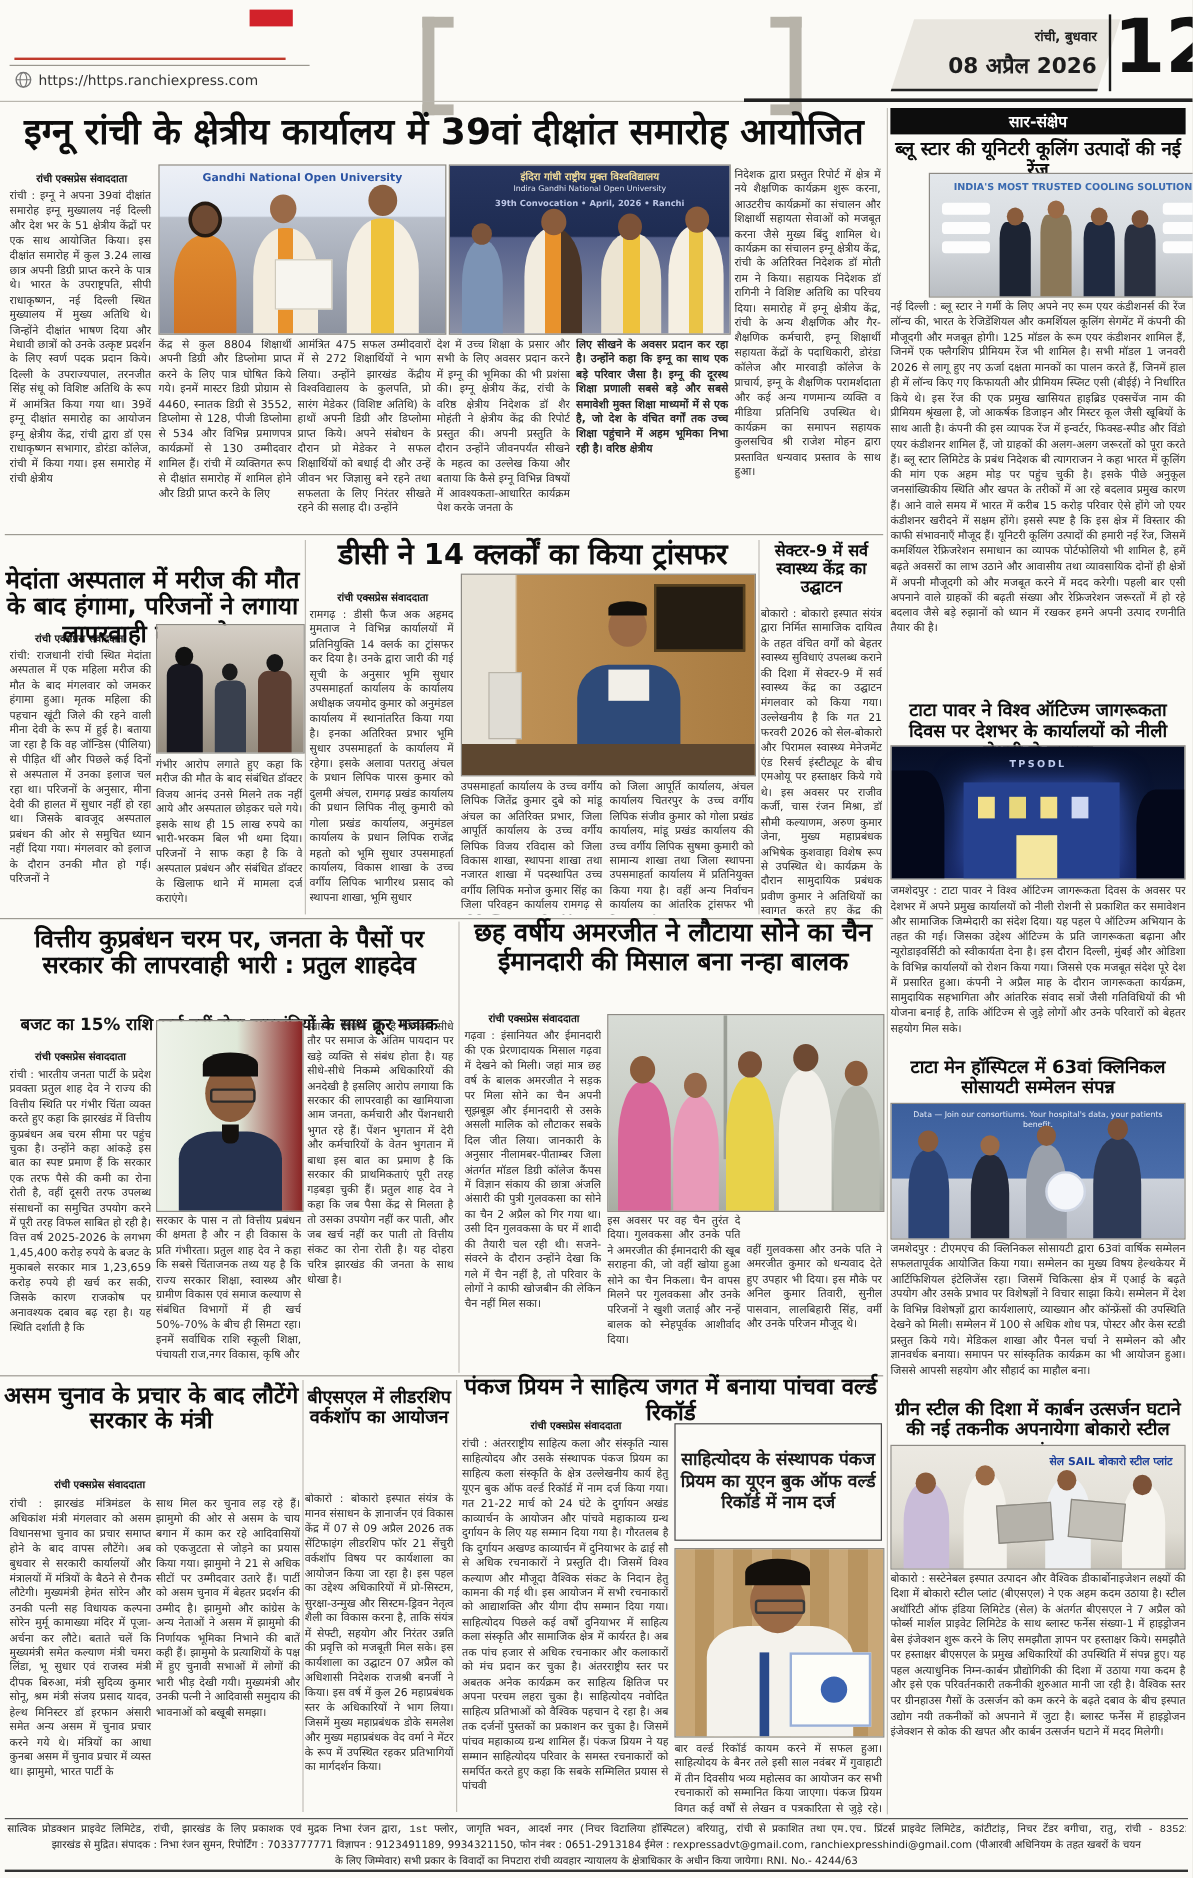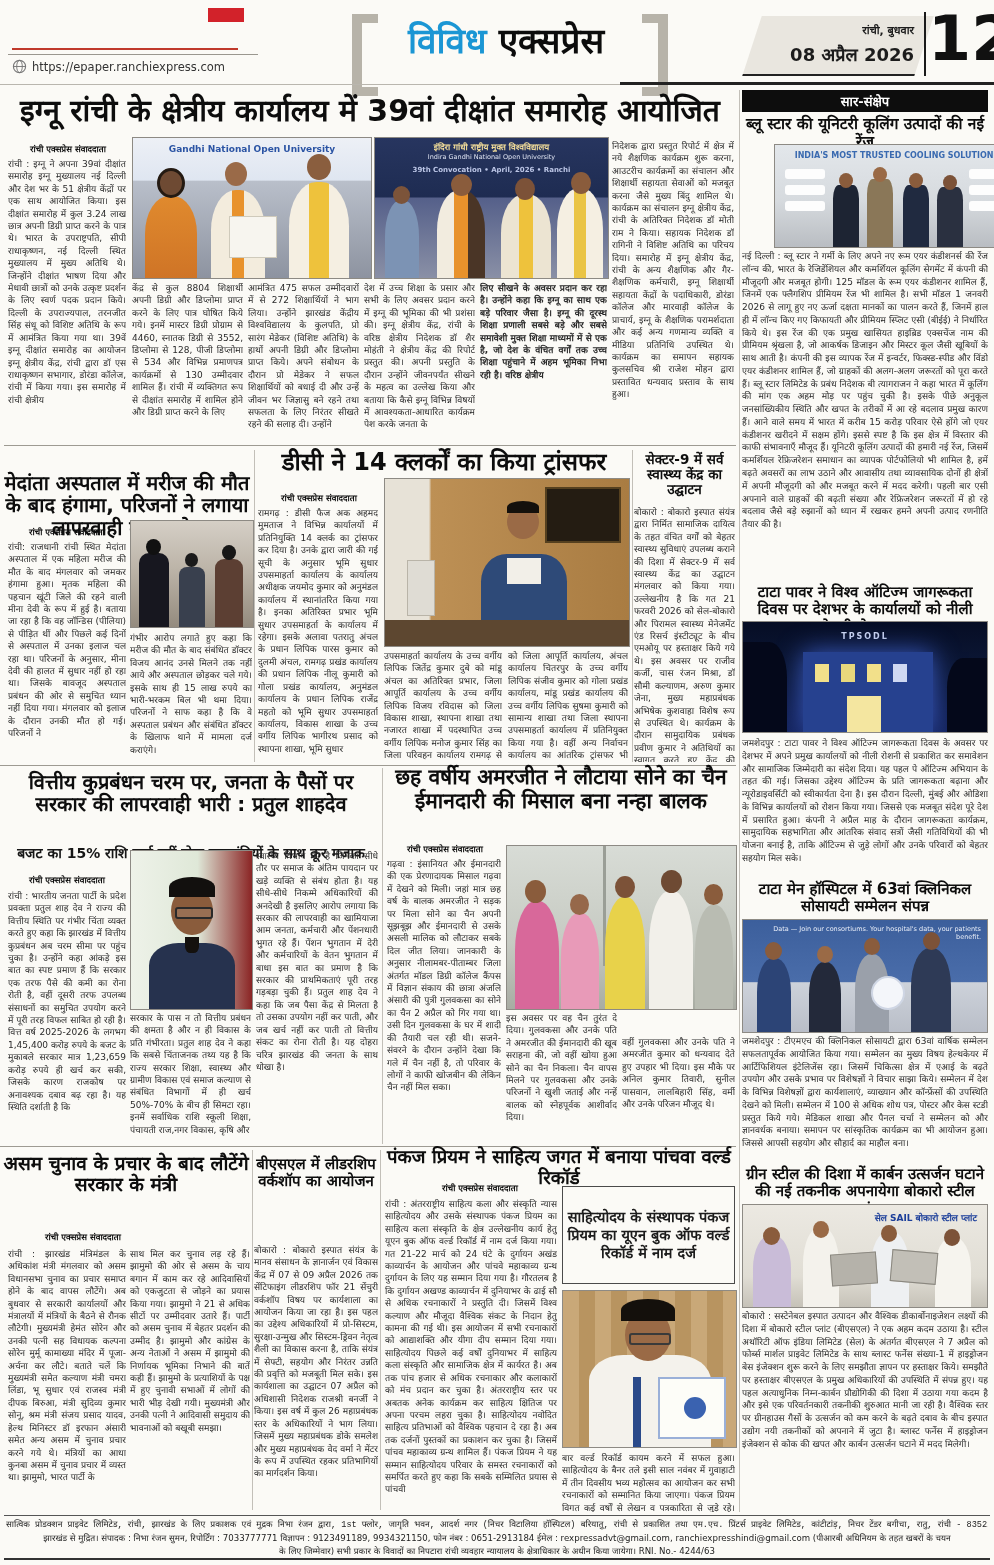--- a/index.html
+++ b/index.html
@@ -36,27 +36,23 @@
     <div class="abs" style="left:208px;top:8px;width:36px;height:14px;background:#d2222a;"></div>
     <div class="abs" style="left:12px;top:48px;width:226px;height:2px;background:#c0392b;"></div>
     <div class="abs" style="left:8px;top:54px;width:250px;height:1px;background:#9a978f;"></div>
     <span class="abs" style="left:12px;top:59px;">
       <svg width="15" height="15" viewBox="0 0 16 16">
           <circle cx="8" cy="8" r="6.5" fill="none" stroke="#777" stroke-width="1.2"></circle>
           <ellipse cx="8" cy="8" rx="3" ry="6.5" fill="none" stroke="#777" stroke-width="1"></ellipse>
           <line x1="1.5" y1="8" x2="14.5" y2="8" stroke="#777" stroke-width="1"></line>
         </svg>
     </span>
-    <div class="abs" style="left:32px;top:60px;font-size:11.5px;color:#333;">https://epaper.ranchiexpress.com</div>
+    <div class="abs" style="left:32px;top:60px;font-size:11.5px;color:#333;">https://https.ranchiexpress.com</div>
 
     <div class="bracket b-left" style="left:352px;top:14px;"></div>
-    <div class="abs" style="left:374px;top:20px;width:264px;text-align:center;font-weight:800;font-size:35px;line-height:1.2;white-space:nowrap;">
-      <span style="color:#1b96d4;">विविध</span>
-      <span style="color:#0c0c0c;">एक्सप्रेस</span>
-    </div>
     <div class="bracket b-right" style="left:642px;top:14px;"></div>
 
     <div class="datepara" style="left:752px;top:16px;width:172px;height:58px;"></div>
     <div class="abs" style="left:764px;top:22px;width:150px;text-align:right;font-size:11px;font-weight:bold;">रांची, बुधवार</div>
     <div class="abs" style="left:744px;top:42px;width:170px;text-align:right;font-size:18px;font-weight:800;">08 अप्रैल 2026</div>
     <div class="abs" style="left:924px;top:12px;width:2px;height:64px;background:#1a1a1a;"></div>
     <div class="abs" style="left:928px;top:6px;width:64px;font-size:62px;font-weight:800;line-height:1.05;color:#111;">12</div>
     <div class="hrule" style="left:0;top:84px;width:994px;background:#b9b6ae;"></div>
     <div class="abs" style="left:620px;top:82px;width:374px;height:3px;background:#222;"></div>
   </div>
@@ -242,21 +238,21 @@
         <div class="abs" style="left:104px;top:74px;width:34px;height:36px;background:#f4e6a0;"></div>
         <div class="abs" style="left:0;top:20px;width:44px;height:90px;background:#04081a;border-radius:0 40% 0 0;"></div>
         <div class="abs" style="right:0;top:36px;width:40px;height:74px;background:#04081a;border-radius:40% 0 0 0;"></div>
       </div>
       <div class="abs sb-b" style="left:742px;top:737px;width:246px;height:140px;">जमशेदपुर : टाटा पावर ने विश्व ऑटिज्म जागरूकता दिवस के अवसर पर देशभर में अपने प्रमुख कार्यालयों को नीली रोशनी से प्रकाशित कर समावेशन और सामाजिक जिम्मेदारी का संदेश दिया। यह पहल पे ऑटिज्म अभियान के तहत की गई। जिसका उद्देश्य ऑटिज्म के प्रति जागरूकता बढ़ाना और न्यूरोडाइवर्सिटी को स्वीकार्यता देना है। इस दौरान दिल्ली, मुंबई और ओडिशा के विभिन्न कार्यालयों को रोशन किया गया। जिससे एक मजबूत संदेश पूरे देश में प्रसारित हुआ। कंपनी ने अप्रैल माह के दौरान जागरूकता कार्यक्रम, सामुदायिक सहभागिता और आंतरिक संवाद सत्रों जैसी गतिविधियों की भी योजना बनाई है, ताकि ऑटिज्म से जुड़े लोगों और उनके परिवारों को बेहतर सहयोग मिल सके।</div>
     </div>
 
     <div>
       <div class="abs sb-h" style="left:742px;top:881px;width:246px;font-size:15px;">टाटा मेन हॉस्पिटल में 63वां क्लिनिकल सोसायटी सम्मेलन संपन्न</div>
       <div class="photo" style="left:742px;top:919px;width:244px;height:112px;background:linear-gradient(180deg,#3c5f9c 0%,#4a6daa 55%,#cdd2da 56%,#b9bec8 100%);">
-        <div class="pbanner" style="top:5px;color:#e8edf8;font-size:6.5px;font-weight:normal;text-align:right;padding:0 6px;box-sizing:border-box;">Data — Join our consortiums. Your hospital's data, your patients benefit.</div>
+        <div class="pbanner" style="top:5px;color:#e8edf8;font-size:6.5px;font-weight:normal;text-align:center;padding:0 6px;box-sizing:border-box;">Data — Join our consortiums. Your hospital's data, your patients benefit.</div>
         <div class="pb" style="left:14px;width:34px;height:74px;background:#2c4476;"></div>
         <div class="phd" style="left:22px;top:22px;width:17px;height:18px;background:#8a5c3c;"></div>
         <div class="pb" style="left:66px;width:32px;height:70px;background:#23293a;"></div>
         <div class="phd" style="left:74px;top:26px;width:16px;height:17px;background:#9a6a46;"></div>
         <div class="pb" style="left:112px;width:34px;height:78px;background:#9aa0aa;"></div>
         <div class="phd" style="left:121px;top:18px;width:16px;height:17px;background:#8a5c3c;"></div>
         <div class="pb" style="left:168px;width:40px;height:84px;background:#2e3a56;"></div>
         <div class="phd" style="left:180px;top:12px;width:17px;height:18px;background:#7c5238;"></div>
         <div class="abs" style="left:128px;top:56px;width:30px;height:30px;border-radius:50%;background:#f4f6fa;border:2px solid #cfd6e4;"></div>
       </div>

